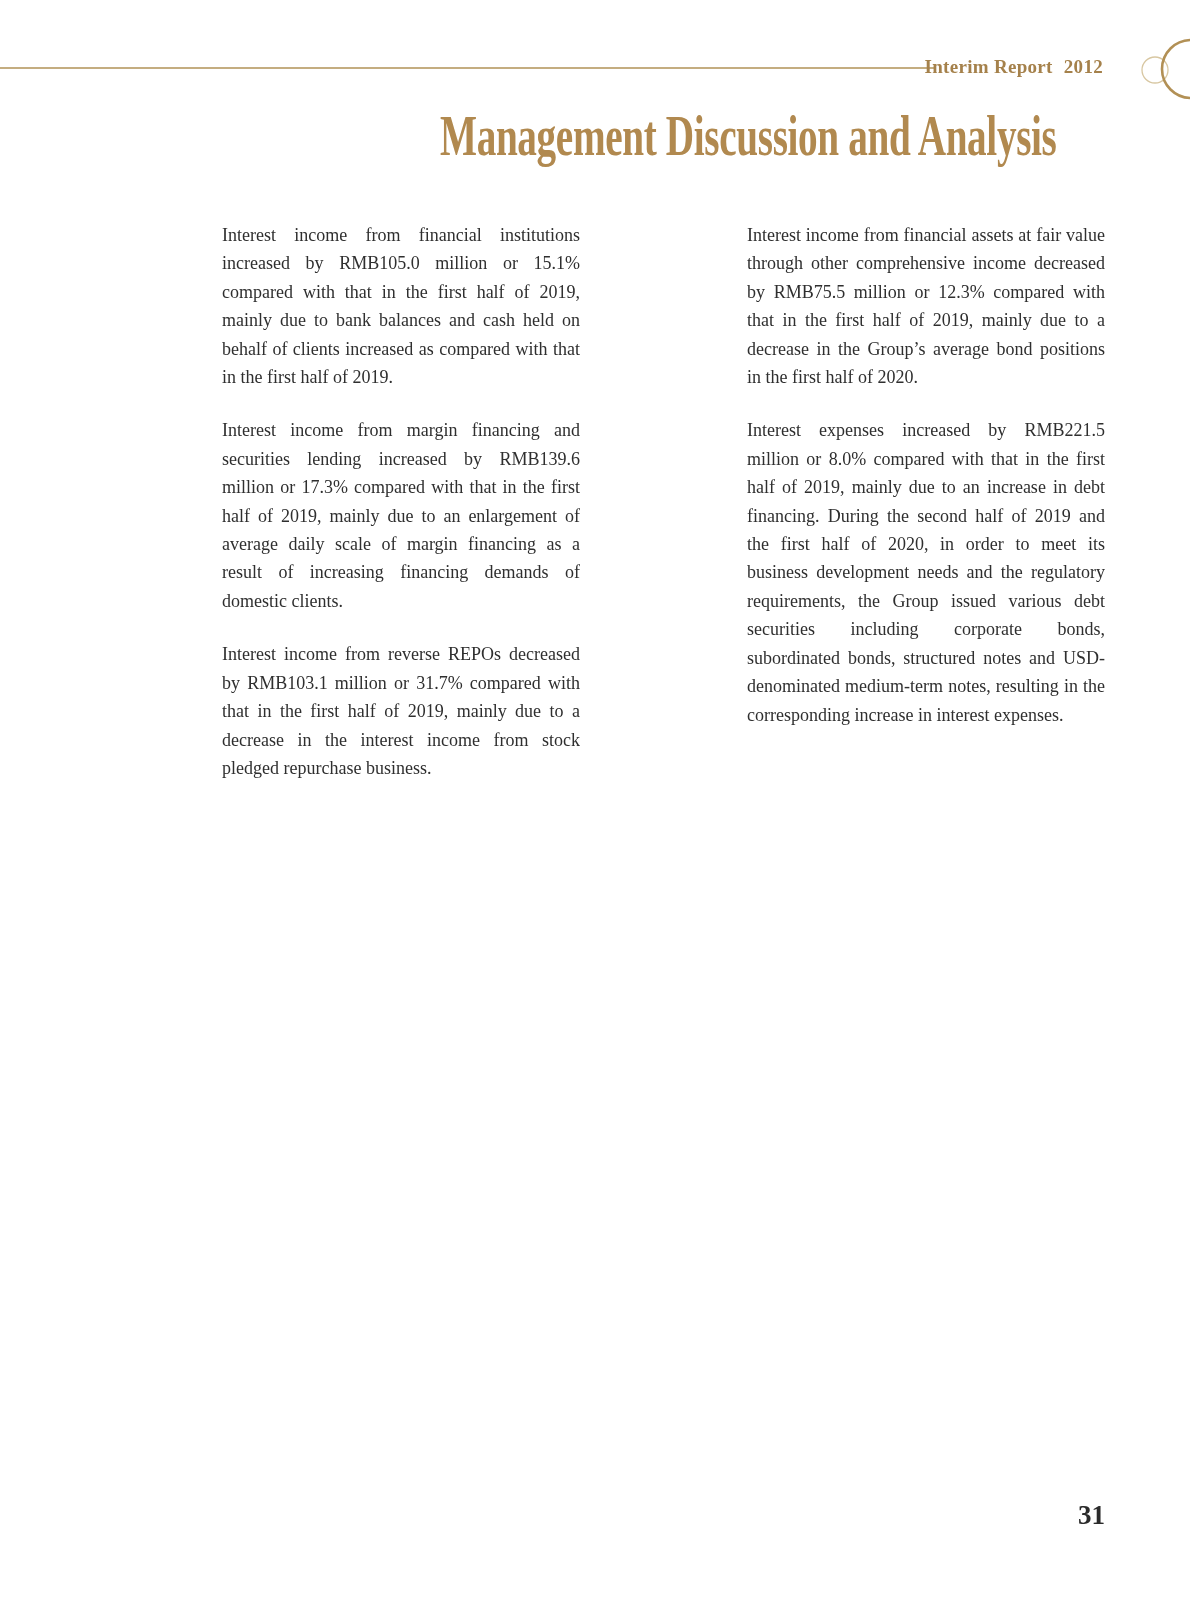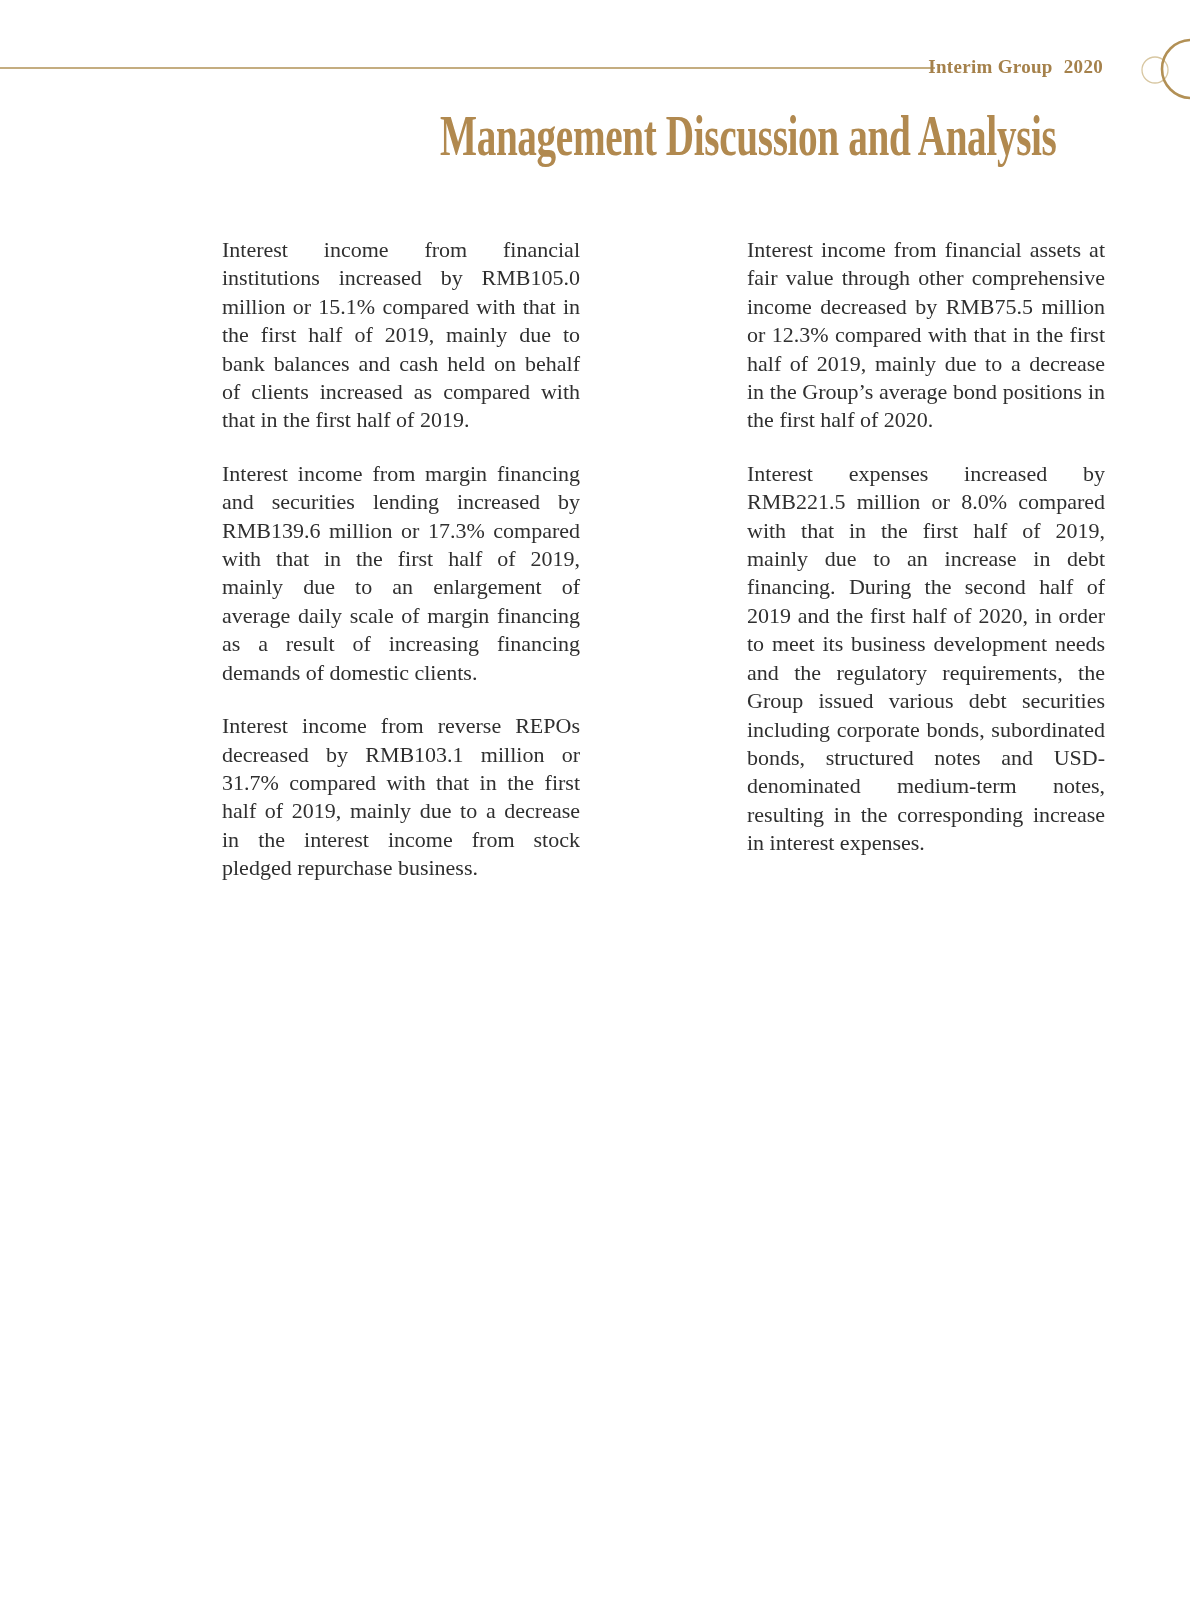--- a/index.html
+++ b/index.html
@@ -47,23 +47,23 @@
     font-size: 56px;
     font-weight: bold;
     color: #b1894f;
     white-space: nowrap;
     letter-spacing: -0.5px;
     transform: scaleX(0.70);
     transform-origin: 0 50%;
   }
   .col {
     position: absolute;
-    top: 236px;
+    top: 221px;
     width: 358px;
-    font-size: 22px;
+    font-size: 18px;
     line-height: 28.4px;
     text-align: justify;
     color: #2f2f2f;
   }
   .col p { margin: 0 0 25px 0; }
   .col-left  { left: 222px; }
   .col-right { left: 747px; font-family: Liberation Serif, serif; }
   .page-number {
     position: absolute;
     top: 1500px;
@@ -76,36 +76,37 @@
   }
 </style>
 </head>
 <body>
 
 <div class="page">
 
   <div class="header-rule"></div>
 
   <div class="report-header">
-    <span>Interim Group</span>
-    <span class="year">2020</span>
+    <span>Interim Report</span>
+    <span class="year">2012</span>
   </div>
 
   <svg class="circles-svg" viewBox="0 0 130 120" xmlns="http://www.w3.org/2000/svg">
     <circle cx="95" cy="70" r="13" fill="none" stroke-width="1.3" stroke="#d8c7a2"></circle>
     <circle cx="131" cy="69" r="29" fill="none" stroke-width="2.6" stroke="#b29055"></circle>
   </svg>
 
   <h1 class="page-title">Management Discussion and Analysis</h1>
 
   <div class="col col-left">
     <p>Interest income from financial institutions increased by RMB105.0 million or 15.1% compared with that in the first half of 2019, mainly due to bank balances and cash held on behalf of clients increased as compared with that in the first half of 2019.</p>
     <p>Interest income from margin financing and securities lending increased by RMB139.6 million or 17.3% compared with that in the first half of 2019, mainly due to an enlargement of average daily scale of margin financing as a result of increasing financing demands of domestic clients.</p>
     <p>Interest income from reverse REPOs decreased by RMB103.1 million or 31.7% compared with that in the first half of 2019, mainly due to a decrease in the interest income from stock pledged repurchase business.</p>
   </div>
 
   <div class="col col-right">
     <p>Interest income from financial assets at fair value through other comprehensive income decreased by RMB75.5 million or 12.3% compared with that in the first half of 2019, mainly due to a decrease in the Group’s average bond positions in the first half of 2020.</p>
     <p>Interest expenses increased by RMB221.5 million or 8.0% compared with that in the first half of 2019, mainly due to an increase in debt financing. During the second half of 2019 and the first half of 2020, in order to meet its business development needs and the regulatory requirements, the Group issued various debt securities including corporate bonds, subordinated bonds, structured notes and USD-denominated medium-term notes, resulting in the corresponding increase in interest expenses.</p>
   </div>
 
+  <div class="page-number">31</div>
 
 </div>
 
 </body></html>

